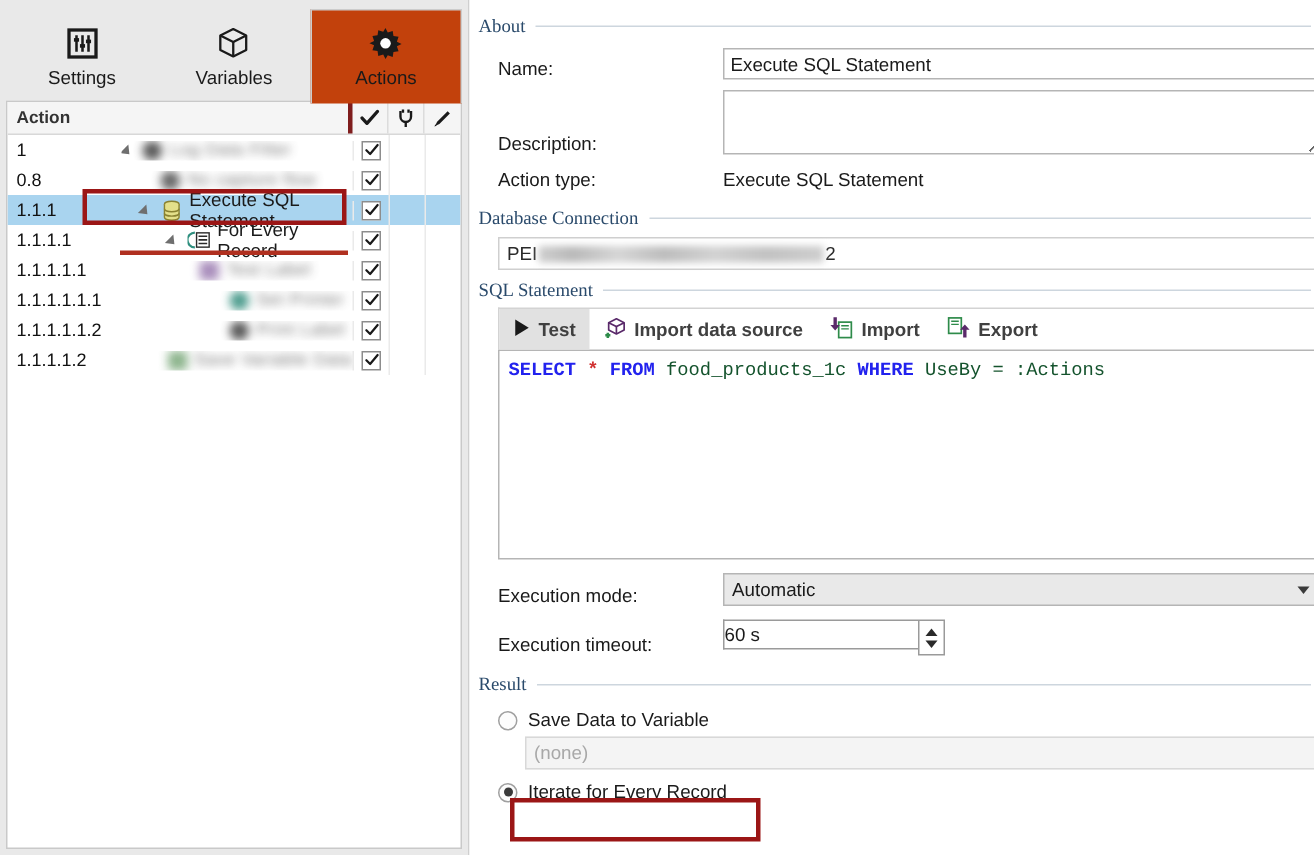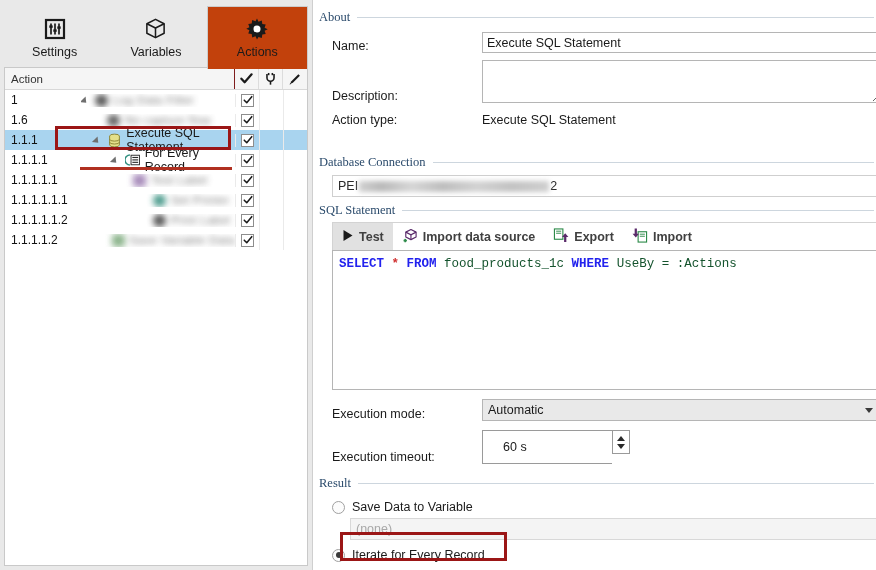--- a/index.html
+++ b/index.html
@@ -68,22 +68,23 @@
     background: #f5f5f5;
     border-bottom: 1px solid #d8d8d8;
     align-items: stretch;
     font-size: 11.5px;
   }
   .th-action {
     flex: 1;
     display: flex;
     align-items: center;
     padding-left: 6px;
-    border-right: 1px solid #7f1d1d;
+    border-right: 3px solid #7f1d1d;
     color: #333;
+    font-weight: bold;
   }
   .th-icon {
     width: 24px;
     display: flex;
     align-items: center;
     justify-content: center;
     border-right: 1px solid #dcdcdc;
   }
   .th-icon:last-child { border-right: none; }
   .tree-body { flex: 1; position: relative; overflow: hidden; }
@@ -209,22 +210,22 @@
     display: flex; align-items: center; padding: 0 5px; font-size: 12.5px; margin-right: -6px;
     position: relative;
   }
   .combo .caret {
     position: absolute; right: 8px; top: 50%; margin-top: -2px;
     width: 0; height: 0; border-left: 4px solid transparent; border-right: 4px solid transparent;
     border-top: 5px solid #3a3a3a;
   }
   .spin-wrap { display: flex; }
   .spin-input {
-    width: 130px; height: 34px; border: 1px solid #9a9a9a; background: #fff;
-    font-size: 12.5px; padding: 2px 20px; font-family: "Liberation Sans", sans-serif;
+    width: 130px; height: 20px; border: 1px solid #9a9a9a; background: #fff;
+    font-size: 12.5px; padding: 2px 0; font-family: "Liberation Sans", sans-serif;
     color: #1a1a1a; border-right: none;
   }
   .spin-btns {
     width: 18px; height: 24px; border: 1px solid #9a9a9a; background: #fff;
     display: flex; flex-direction: column; align-items: center; justify-content: center; gap: 3px;
   }
   .spin-up, .spin-dn { width: 0; height: 0; border-left: 4px solid transparent; border-right: 4px solid transparent; }
   .spin-up { border-bottom: 5px solid #2a2a2a; }
   .spin-dn { border-top: 5px solid #2a2a2a; }
 
@@ -336,21 +337,21 @@
                 <svg width="10" height="10" viewBox="0 0 12 12">
                   <path d="M1.5 6.2 L4.5 9.2 L10.5 2" fill="none" stroke="#1a1a1a" stroke-width="1.8" stroke-linecap="round" stroke-linejoin="round"></path>
                 </svg>
               </span>
           </div>
           <div class="tcol2"></div>
             <div class="tcol3"></div>
         </div>
 
         <div class="trow">
-          <div class="tnum">1.6</div>
+          <div class="tnum">0.8</div>
           <div class="tbody-cell">
             <span style="display:inline-block;width:22px"></span>
             <span class="blur-label">
               <span class="blob" style="background:#4a4a4a"></span>
               <span class="blur-text">No capture flow</span>
             </span>
           </div>
           <div class="tcheck">
             <span class="cbox">
                 <svg width="10" height="10" viewBox="0 0 12 12">
@@ -516,21 +517,21 @@
         <div class="flabel">Description:</div>
         <textarea class="ftext" style=""></textarea>
       </div>
 
       <div class="field-row">
         <div class="flabel">Action type:</div>
         <div class="fstatic">Execute SQL Statement</div>
       </div>
     </div>
 
-    <div class="grp" style="margin-top:28px">
+    <div class="grp" style="margin-top:11px">
       <div class="grp-head">
         <span>Database Connection</span>
         <span class="rule"></span>
       </div>
       <div class="conn-box">
         <span>PEI</span>
           <span class="redact" style="width:190px"></span>
           <span>2</span>
       </div>
     </div>
@@ -561,39 +562,39 @@
                 <line x1="3.4" y1="11.6" x2="3.4" y2="15.2" stroke="#2e8b4a" stroke-width="1.8"></line>
                 <line x1="1.6" y1="13.4" x2="5.2" y2="13.4" stroke="#2e8b4a" stroke-width="1.8"></line>
               </svg>
             </span>
             <span>Import data source</span>
           </button>
 
           <button class="tbtn">
             <span>
               <svg width="16" height="15" viewBox="0 0 17 16">
+                <rect x="6.5" y="4" width="9" height="11" fill="#ffffff" stroke="#2e8b4a" stroke-width="1.2"></rect>
+                <line x1="8.3" y1="6.6" x2="13.7" y2="6.6" stroke="#2e8b4a" stroke-width="1"></line>
+                <line x1="8.3" y1="8.8" x2="13.7" y2="8.8" stroke="#2e8b4a" stroke-width="1"></line>
+                <path d="M2.8 0.6 L2.8 6.1 L0.6 6.1 L4 10 L7.4 6.1 L5.2 6.1 L5.2 0.6 Z" fill="#5a2a6a"></path>
+              </svg>
+            </span>
+            <span>Import</span>
+          </button>
+
+          <button class="tbtn">
+            <span>
+              <svg width="16" height="15" viewBox="0 0 17 16">
                 <rect x="1.5" y="1" width="9" height="11" fill="#ffffff" stroke="#2e8b4a" stroke-width="1.2"></rect>
                 <line x1="3.3" y1="3.4" x2="8.7" y2="3.4" stroke="#2e8b4a" stroke-width="1"></line>
                 <line x1="3.3" y1="5.6" x2="8.7" y2="5.6" stroke="#2e8b4a" stroke-width="1"></line>
                 <path d="M11.8 15 L11.8 9.5 L9.6 9.5 L13 5.6 L16.4 9.5 L14.2 9.5 L14.2 15 Z" fill="#5a2a6a"></path>
               </svg>
             </span>
             <span>Export</span>
-          </button>
-
-          <button class="tbtn">
-            <span>
-              <svg width="16" height="15" viewBox="0 0 17 16">
-                <rect x="6.5" y="4" width="9" height="11" fill="#ffffff" stroke="#2e8b4a" stroke-width="1.2"></rect>
-                <line x1="8.3" y1="6.6" x2="13.7" y2="6.6" stroke="#2e8b4a" stroke-width="1"></line>
-                <line x1="8.3" y1="8.8" x2="13.7" y2="8.8" stroke="#2e8b4a" stroke-width="1"></line>
-                <path d="M2.8 0.6 L2.8 6.1 L0.6 6.1 L4 10 L7.4 6.1 L5.2 6.1 L5.2 0.6 Z" fill="#5a2a6a"></path>
-              </svg>
-            </span>
-            <span>Import</span>
           </button>
         </div>
 
         <div class="sql-editor"><span class="kw">SELECT</span><span class="plain"> </span><span class="star">*</span><span class="plain"> </span><span class="kw">FROM</span><span class="plain"> food_products_1c </span><span class="kw">WHERE</span><span class="plain"> UseBy = :Actions</span></div>
       </div>
     </div>
 
     <div class="grp" style="margin-top:9px">
       <div class="field-row">
         <div class="flabel">Execution mode:</div>

